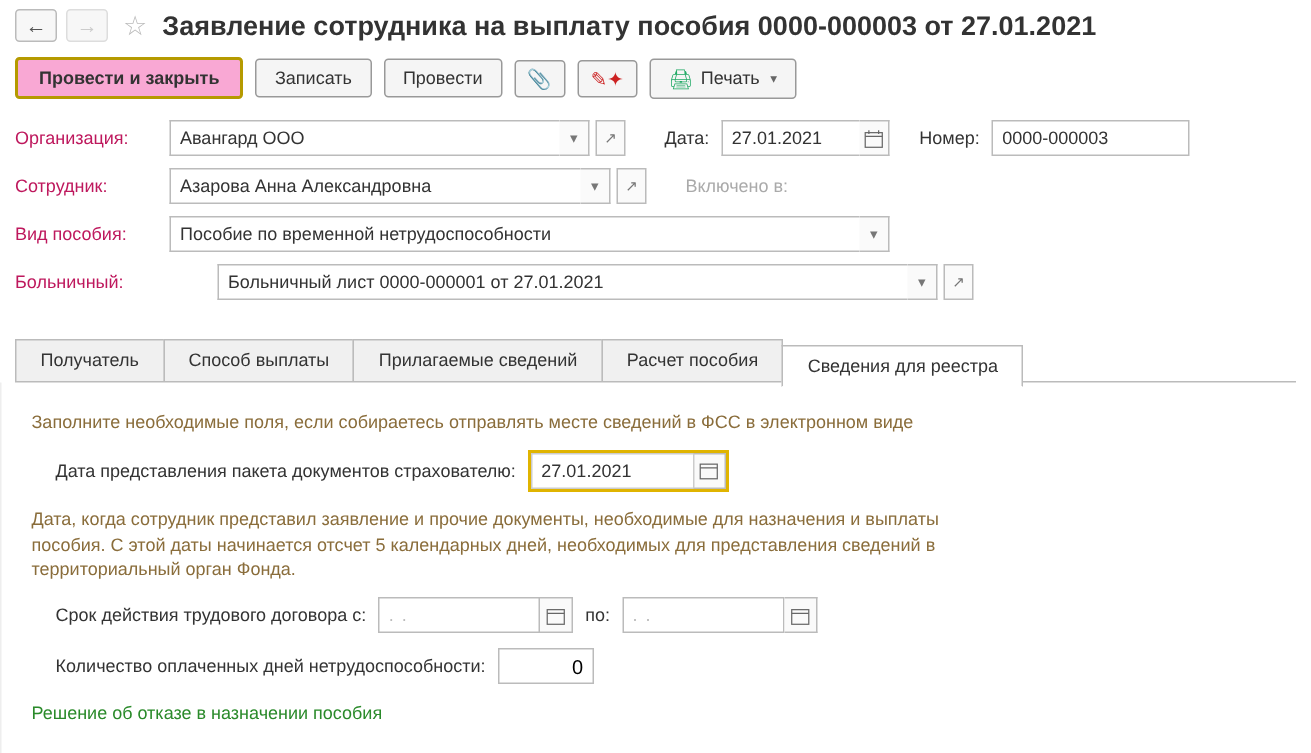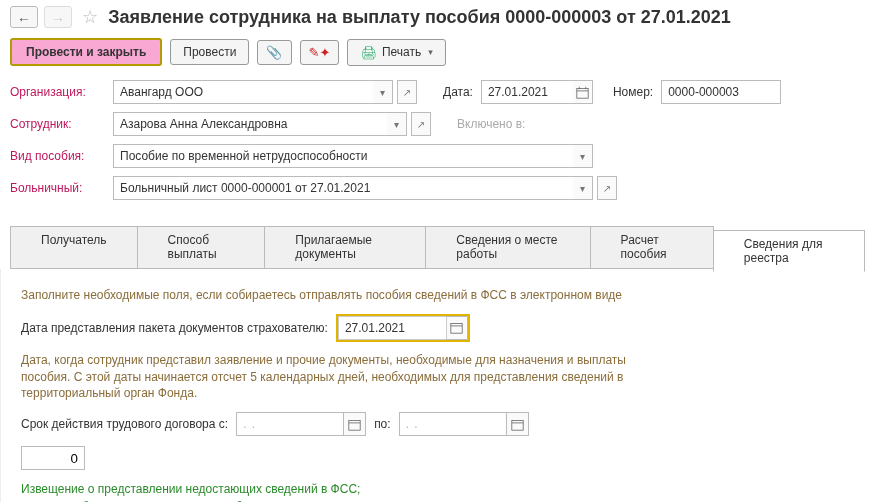--- a/index.html
+++ b/index.html
@@ -60,62 +60,62 @@
   .input {
     border: 1px solid #bbb;
     background: #fff;
     height: 24px;
     padding: 2px 6px;
     font-size: 12px;
     display: flex; align-items: center;
   }
   .input.w-org { width: 260px; }
   .input.w-date { width: 92px; }
-  .input.w-num { width: 120px; }
+  .input.w-num { width: 132px; }
   .input.w-emp { width: 274px; }
   .input.w-type { width: 460px; }
-  .input.w-sickleave { width: 460px; }
+  .input.w-sickleave { width: 460px; margin-left: 32px; }
   .input.joined { border-right: none; }
   .addon {
     border: 1px solid #bbb;
     border-left: none;
     background: #fafafa;
     height: 24px; width: 20px;
     display: flex; align-items: center; justify-content: center;
     font-size: 10px; color: #777;
   }
   .addon.sep { border-left: 1px solid #bbb; margin-left: 4px; }
   .disabled-text { color: #aaa; }
 
   .tabs {
     display: flex;
     border-bottom: 1px solid #bbb;
     margin: 8px 10px 0;
   }
   .tab {
     border: 1px solid #bbb;
     border-bottom: none;
-    padding: 6px 30px;
+    padding: 6px 16px;
     background: #f0f0f0;
     margin-right: -1px;
     font-size: 12px;
     color: #333;
   }
   .tab.active {
     background: #fff;
     border-bottom: 1px solid #fff;
     position: relative; top: 4px;
   }
   .tab-content {
     padding: 12px 20px;
     border-left: 1px solid #eee;
   }
   .hint-brown { color: #8a6d3b; margin: 6px 0; line-height: 1.4; }
   .hint-green { color: #2a8a2a; line-height: 1.5; margin: 10px 0 8px; }
-  .inline-row { display: flex; align-items: center; gap: 8px; margin: 10px 0; }
+  .inline-row { display: flex; align-items: center; gap: 8px; margin: 10px 16px; }
   .date-box {
     border: 1px solid #bbb;
     background: #fff;
     height: 24px; width: 108px;
     padding: 2px 6px;
     display: flex; align-items: center;
     font-size: 12px;
   }
   .date-box .placeholder { color: #bbb; letter-spacing: 1px; }
   .date-addon {
@@ -142,20 +142,21 @@
 
 <div class="titlebar">
   <div class="nav-btn">←</div>
   <div class="nav-btn disabled">→</div>
   <span class="star">☆</span>
   <span class="title-text">Заявление сотрудника на выплату пособия 0000-000003 от 27.01.2021</span>
 </div>
 
 <div class="toolbar">
   <div class="btn primary">Провести и закрыть</div>
+  <div class="btn">Записать</div>
   <div class="btn">Провести</div>
   <div class="btn icon-only">
       <span class="icon-clip"></span>
     </div>
   <div class="btn icon-only">
       <span class="icon-magic">✎✦</span>
     </div>
   <div class="btn">
     <span class="icon-print"></span>
     <span>Печать</span>
@@ -211,28 +212,27 @@
       <div class="input w-sickleave joined">Больничный лист 0000-000001 от 27.01.2021</div>
       <div class="addon">▾</div>
       <div class="addon sep">↗</div>
     </div>
   </div>
 </div>
 
 <div class="tabs">
   <div class="tab">Получатель</div>
   <div class="tab">Способ выплаты</div>
-  <div class="tab">Прилагаемые документы</div>
-  <div class="tab">Сведения о месте работы</div>
+  <div class="tab">Прилагаемые сведений</div>
   <div class="tab">Расчет пособия</div>
   <div class="tab active">Сведения для реестра</div>
 </div>
 
 <div class="tab-content">
-  <div class="hint-brown">Заполните необходимые поля, если собираетесь отправлять пособия сведений в ФСС в электронном виде</div>
+  <div class="hint-brown">Заполните необходимые поля, если собираетесь отправлять месте сведений в ФСС в электронном виде</div>
 
   <div class="inline-row">
     <span>Дата представления пакета документов страхователю:</span>
     <span class="hl-group">
       <span class="date-box">27.01.2021</span>
       <span class="date-addon">
         <svg class="cal" viewBox="0 0 16 16">
             <rect x="1" y="3" width="14" height="12" fill="none" stroke="#666"></rect>
             <line x1="1" y1="6" x2="15" y2="6" stroke="#666"></line>
           </svg>
@@ -263,21 +263,21 @@
       <span class="date-addon">
           <svg class="cal" viewBox="0 0 16 16">
             <rect x="1" y="3" width="14" height="12" fill="none" stroke="#666"></rect>
             <line x1="1" y1="6" x2="15" y2="6" stroke="#666"></line>
           </svg>
         </span>
     </span>
   </div>
 
   <div class="inline-row">
+    <span>Количество оплаченных дней нетрудоспособности:</span>
     <input class="num-input" value="0" style="">
   </div>
 
   <div class="hint-green">
-    <div>Извещение о представлении недостающих сведений в ФСС;</div>
     <div>Решение об отказе в назначении пособия</div>
   </div>
 
 </div>
 
 </body></html>

